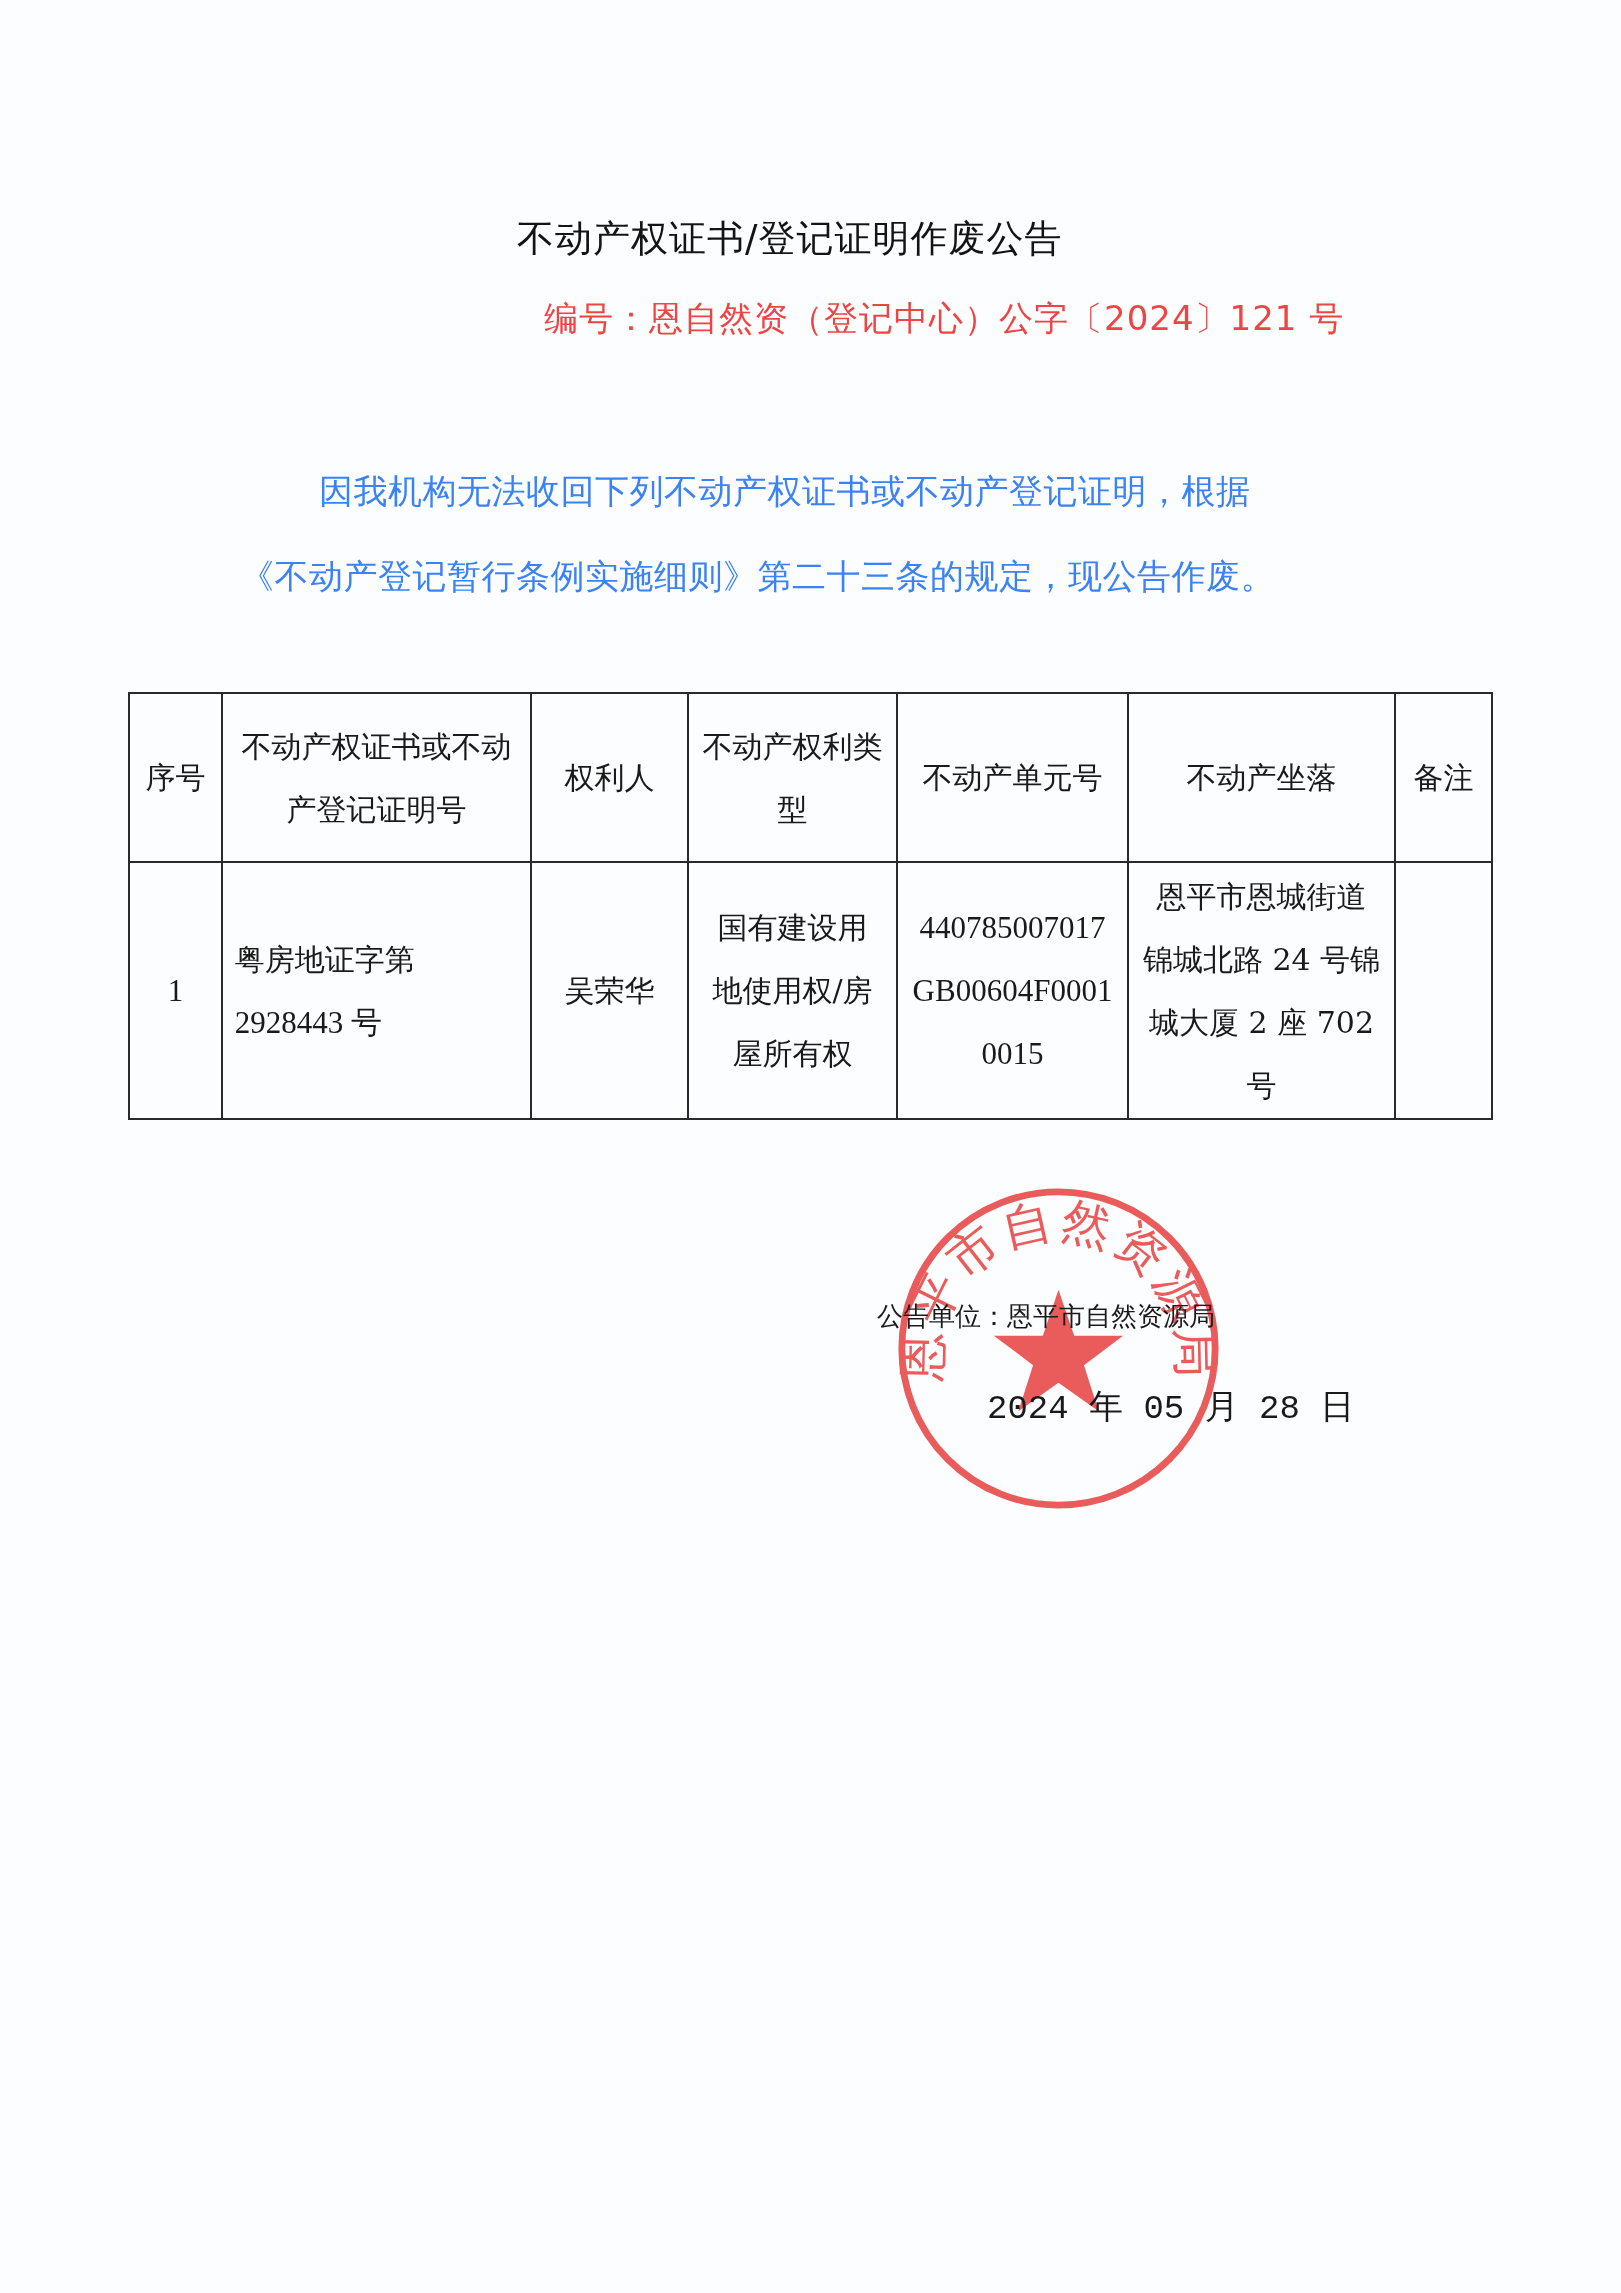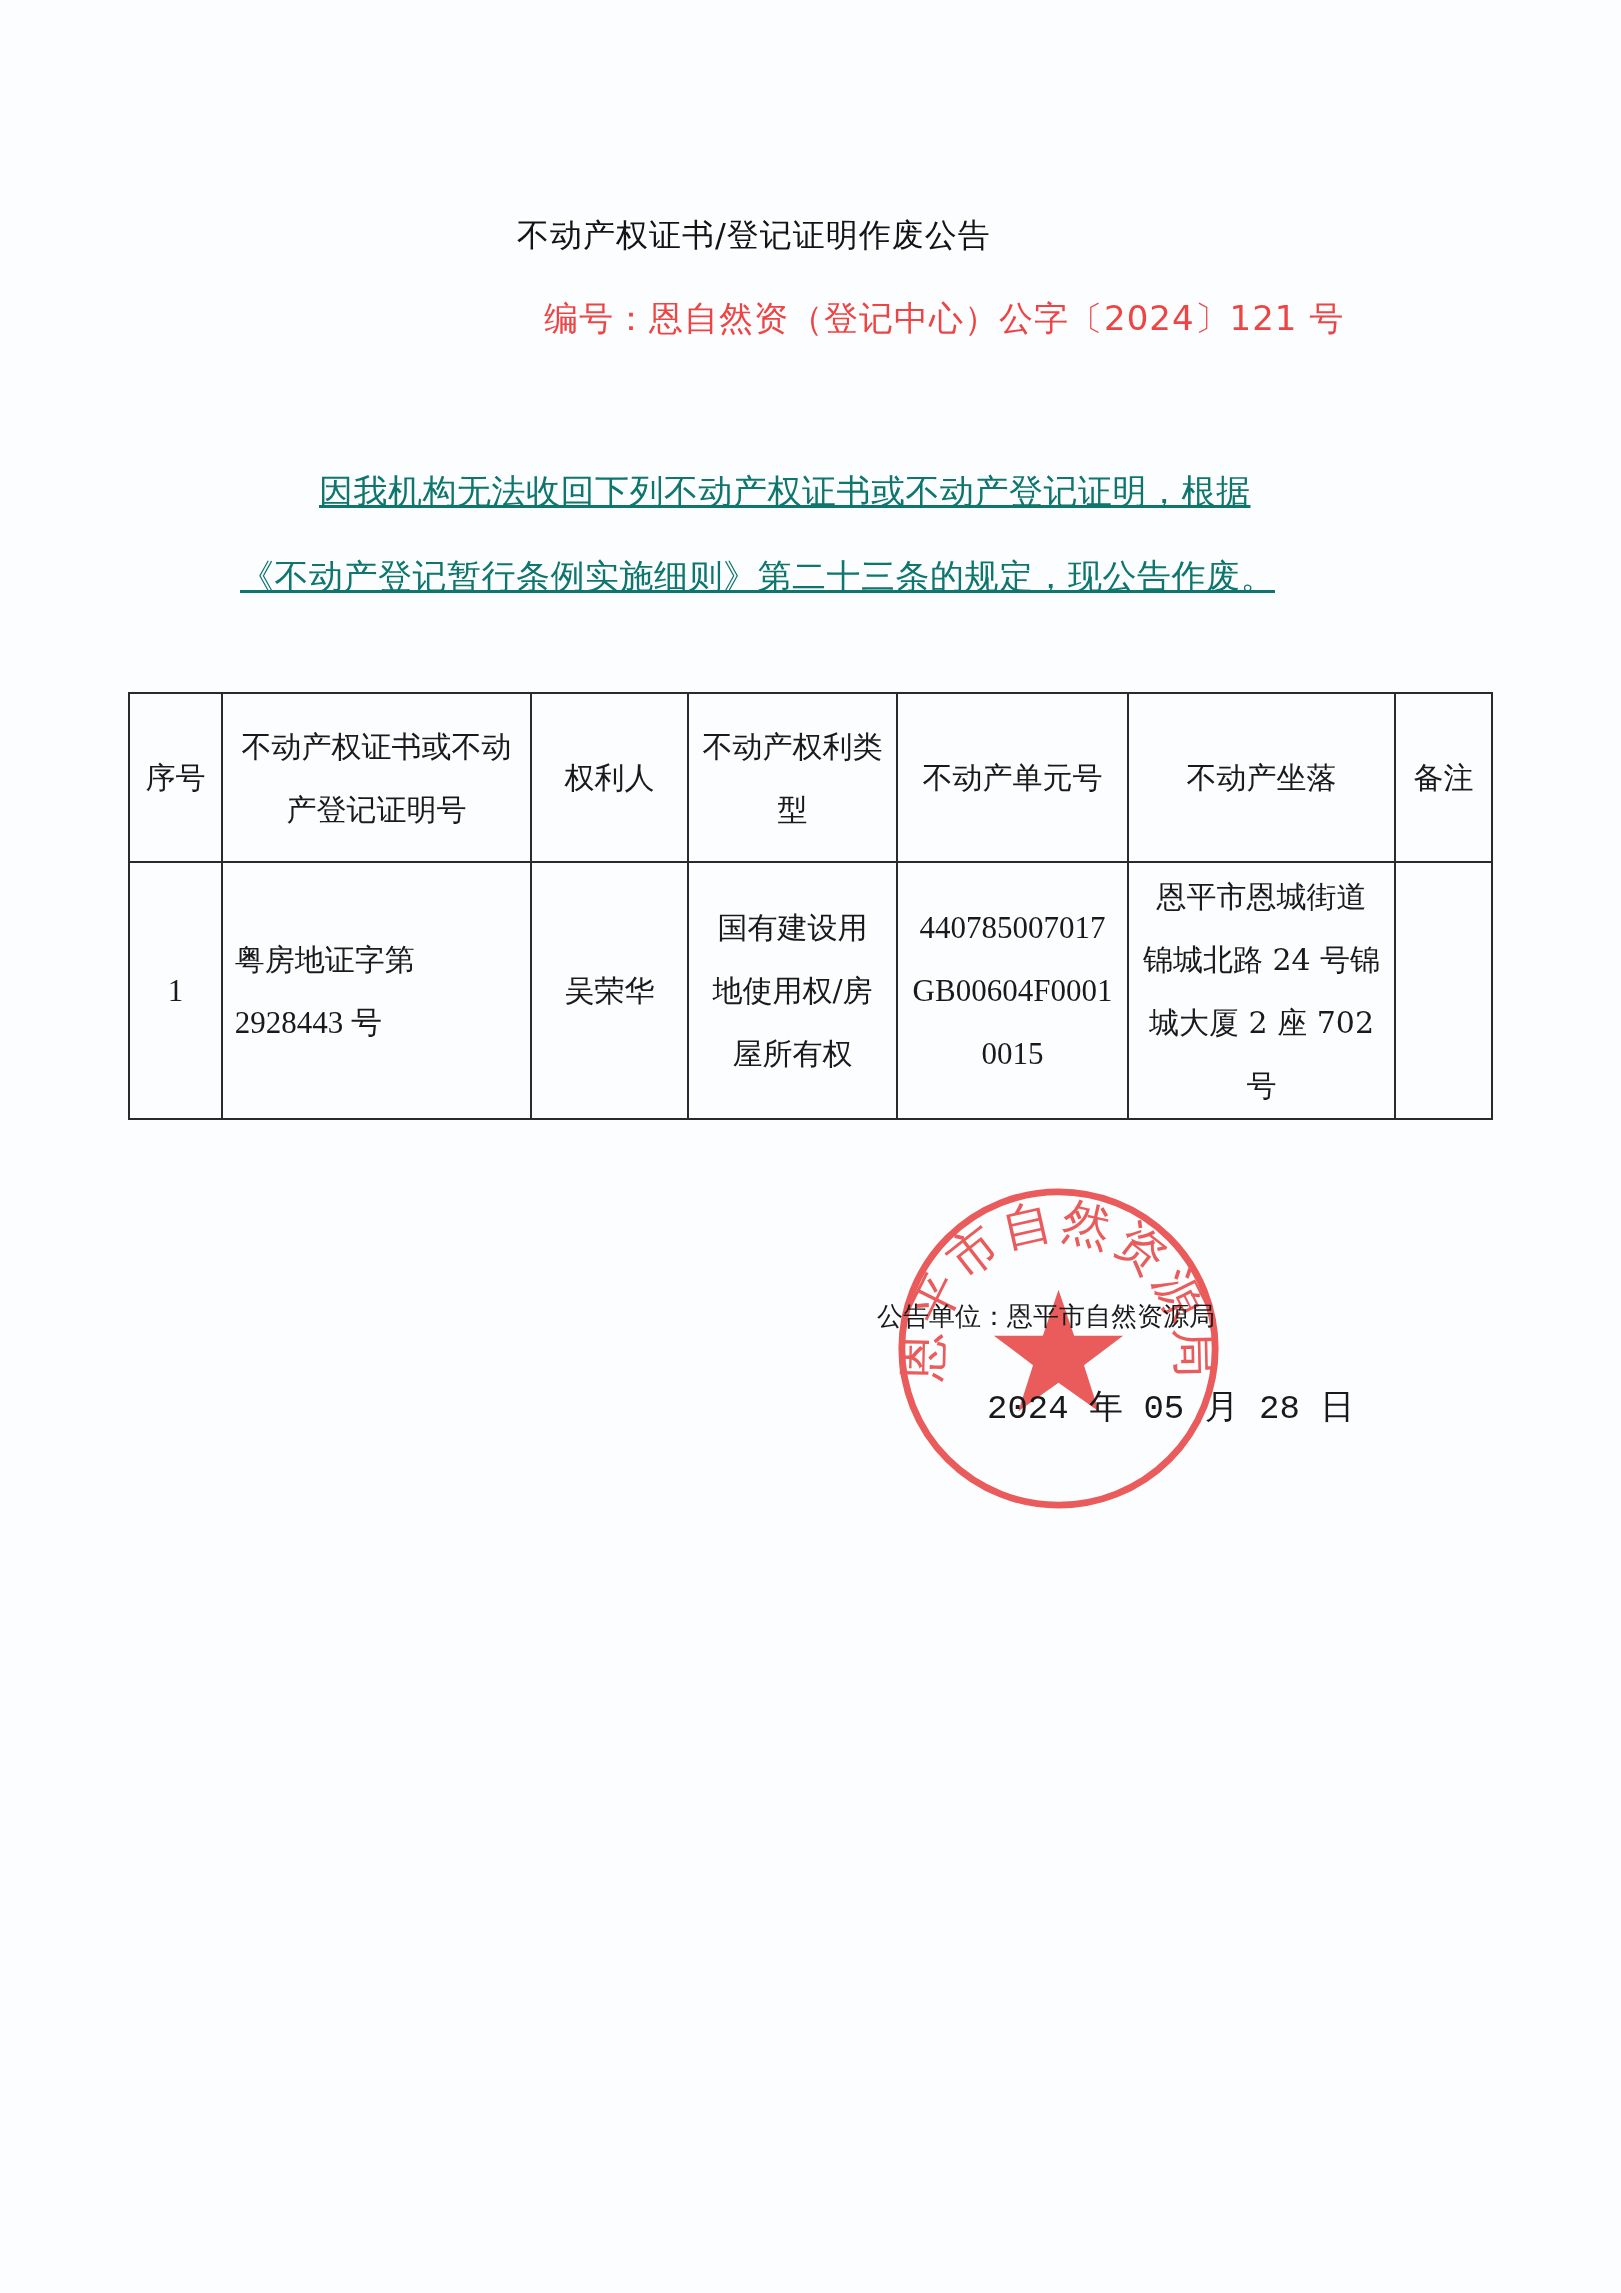--- a/index.html
+++ b/index.html
@@ -7,34 +7,33 @@
       width: 1621px; height: 2294px;
       background: #fbfdfe;
       position: relative;
       overflow: hidden;
       font-family: "DejaVu Serif", "Liberation Serif", serif;
       color: #1a1a1a;
     }
     .title {
       position: absolute; left: 517px; top: 214px;
       font-family: "DejaVu Sans", "Liberation Sans", sans-serif;
-      font-size: 32px; letter-spacing: 1px; color: #141414;
+      font-size: 37px; letter-spacing: 1px; color: #141414;
       white-space: nowrap;
       text-align: right;
     }
     .docno {
       position: absolute; left: 544px; top: 296px;
       font-family: "DejaVu Sans", "Liberation Sans", sans-serif;
       font-size: 34px; letter-spacing: 1px; color: #ef4444;
       white-space: nowrap;
     }
     .para {
-      position: absolute; font-size: 34px; color: #0f766e; white-space: nowrap;
+      position: absolute; font-size: 34px; color: #3b82f6; white-space: nowrap;
       letter-spacing: 0.5px;
-      text-decoration: underline;
     }
     .p1 { left: 319px; top: 469px; }
     .p2 { left: 240px; top: 554px; }
 
     table.notice {
       position: absolute; left: 128px; top: 692px;
       width: 1362px;
       border-collapse: collapse;
       table-layout: fixed;
       font-size: 30px;

